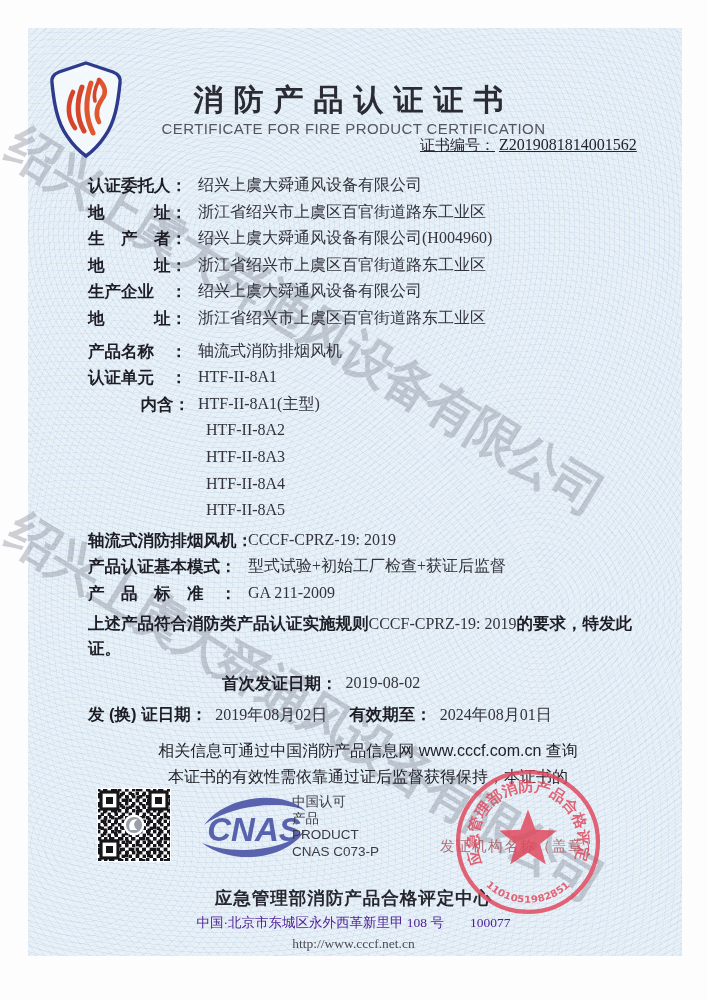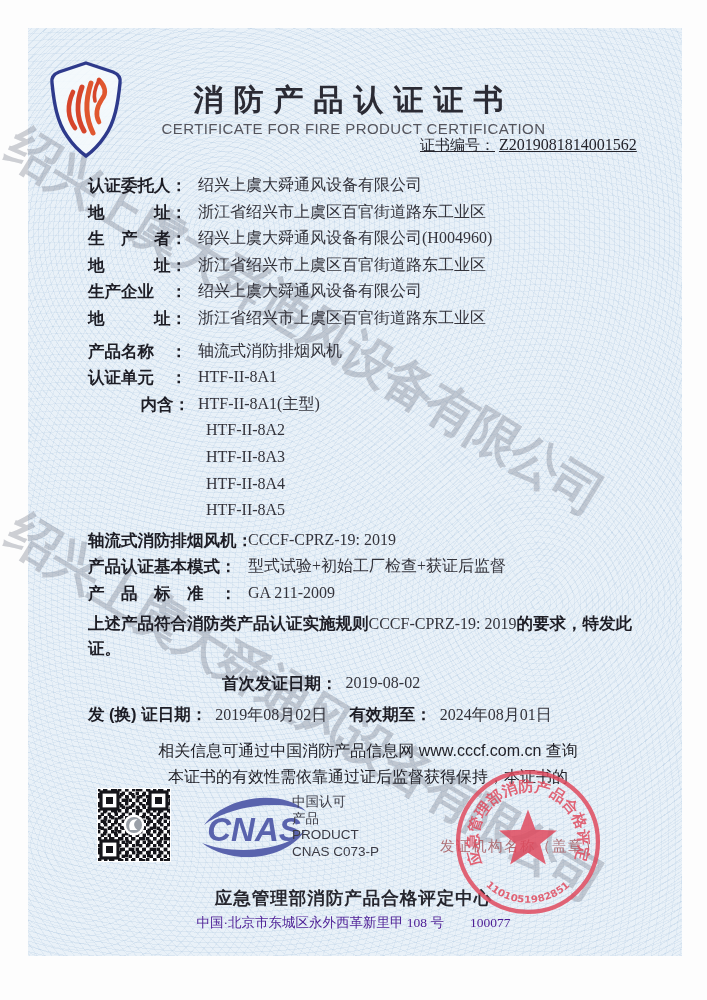--- a/index.html
+++ b/index.html
@@ -219,14 +219,15 @@
     </text>
     <text font-size="9.5" font-weight="bold" fill="#e0495d" font-family="DejaVu Sans, sans-serif">
       <textPath href="#numPath" startOffset="8" textLength="92" lengthAdjust="spacingAndGlyphs">1101051982851</textPath>
     </text>
   </svg>
 
   <div class="f-org">应急管理部消防产品合格评定中心</div>
   <div class="f-addr">
     <span>中国·北京市东城区永外西革新里甲 108 号</span><span class="post">100077</span>
   </div>
+  <div class="f-url">http://www.cccf.net.cn</div>
 
 </div>
 
 </body></html>

